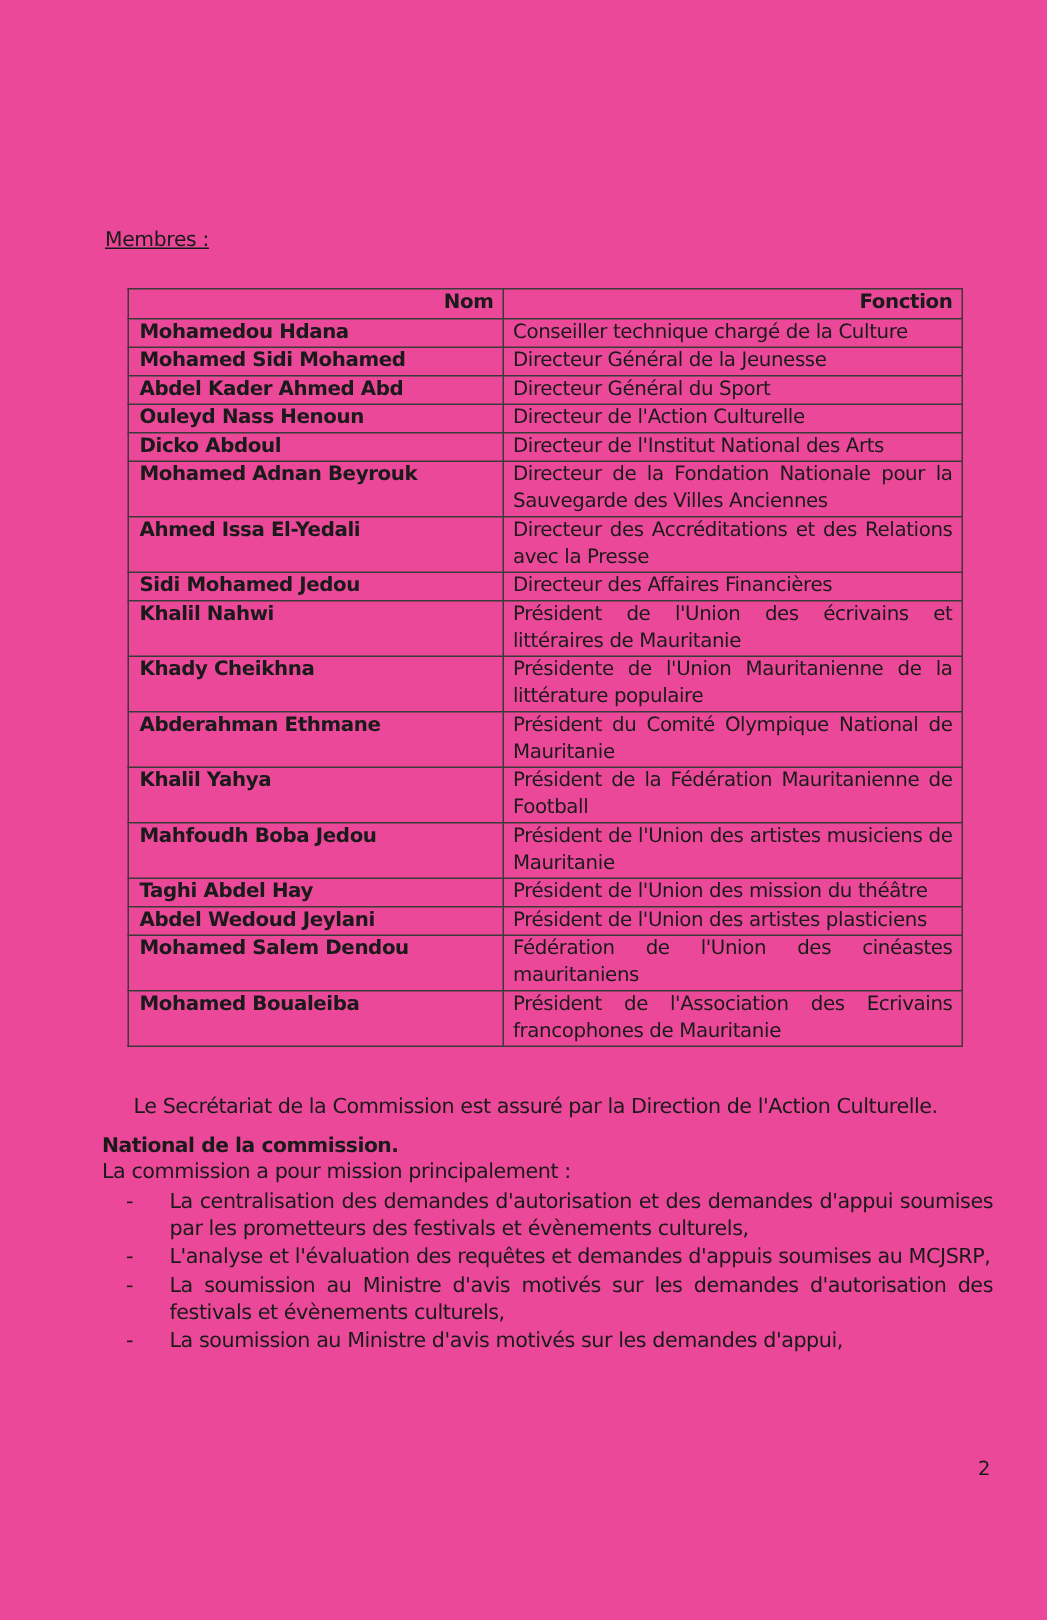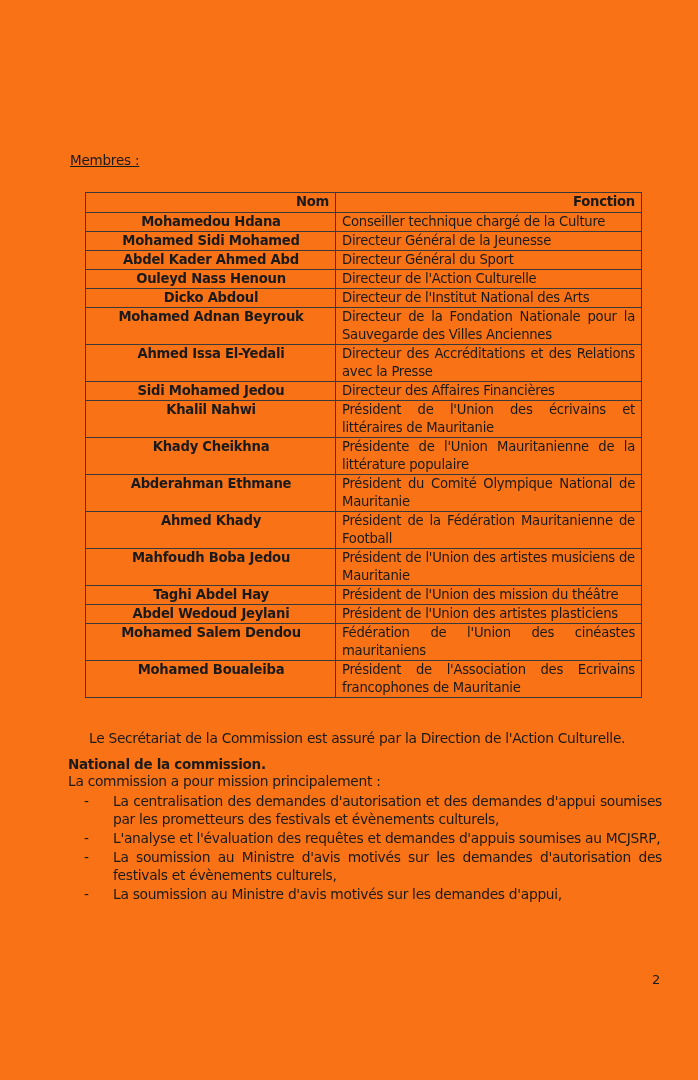--- a/index.html
+++ b/index.html
@@ -1,33 +1,32 @@
 <!DOCTYPE html>
 <html><head>
 <meta charset="utf-8">
 <style>
   html, body { margin: 0; padding: 0; }
   body {
     width: 698px; height: 1080px; background: #ffffff;
     position: relative; overflow: hidden;
     font-family: "DejaVu Sans", sans-serif; color: #1a1a1a;
   }
-  .page { position: absolute; left: 0; top: 0; width: 698px; height: 1080px; background: #f97316; }
+  .page { position: absolute; left: 0; top: 0; width: 698px; height: 1080px; background: #ec4899; }
   .membres {
     position: absolute; left: 70px; top: 152px;
     font-size: 13.5px; text-decoration: underline; letter-spacing: -0.2px;
   }
   table.members {
     position: absolute; left: 85px; top: 192px; width: 557px;
     border-collapse: collapse; font-size: 13.2px; letter-spacing: -0.25px;
   }
   table.members th, table.members td {
     border: 1.3px solid #3a3a3a; padding: 0 6px; vertical-align: top;
     line-height: 18px;
-    text-align: center;
   }
   table.members th { font-weight: bold; text-align: right; height: 19px; }
   table.members td.nom { width: 236px; font-weight: 600; padding-left: 7px; }
   table.members td.fonction { text-align: justify; text-align-last: left; margin-top: 39px; }
   .secretariat {
     position: absolute; left: 89px; top: 730px;
     font-size: 13.8px; letter-spacing: -0.3px; text-align: right;
   }
   .missions-title {
     position: absolute; left: 68px; top: 756px;
@@ -101,21 +100,21 @@
         </tr>
       <tr>
           <td class="nom">Khady Cheikhna</td>
           <td class="fonction">Présidente de l'Union Mauritanienne de la littérature populaire</td>
         </tr>
       <tr>
           <td class="nom">Abderahman Ethmane</td>
           <td class="fonction">Président du Comité Olympique National de Mauritanie</td>
         </tr>
       <tr>
-          <td class="nom">Ahmed Khady</td>
+          <td class="nom">Khalil Yahya</td>
           <td class="fonction">Président de la Fédération Mauritanienne de Football</td>
         </tr>
       <tr>
           <td class="nom">Mahfoudh Boba Jedou</td>
           <td class="fonction">Président de l'Union des artistes musiciens de Mauritanie</td>
         </tr>
       <tr>
           <td class="nom">Taghi Abdel Hay</td>
           <td class="fonction">Président de l'Union des mission du théâtre</td>
         </tr>

